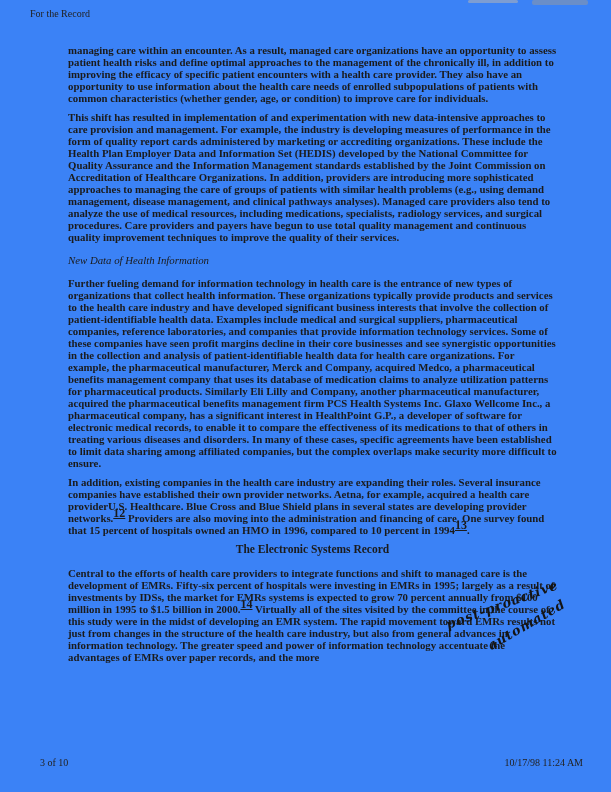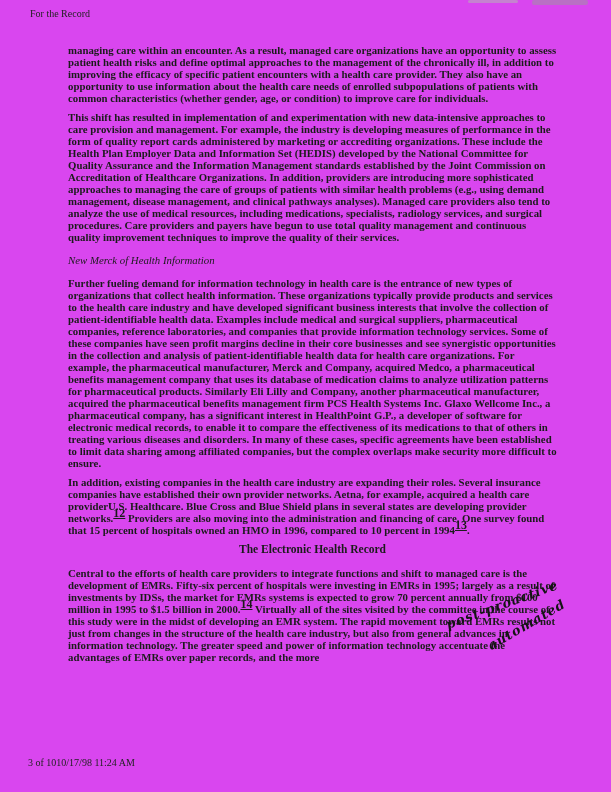--- a/index.html
+++ b/index.html
@@ -4,21 +4,21 @@
 <style>
   html, body {
     margin: 0;
     padding: 0;
     background: #e8e8e8;
   }
   .page {
     position: relative;
     width: 611px;
     height: 792px;
-    background: #d946ef;
+    background: #3b82f6;
     font-family: "Liberation Serif", serif;
     color: #1b1b1b;
     overflow: hidden;
   }
   .running-header {
     position: absolute;
     top: 8px;
     left: 30px;
     right: 28px;
     display: flex;
@@ -74,47 +74,47 @@
     font-size: 13px;
     color: #141414;
     white-space: nowrap;
     letter-spacing: 1px;
   }
   .ann1 { left: 8px; top: 14px; transform: rotate(-20deg); }
   .ann2 { left: 48px; top: 34px; transform: rotate(-30deg); }
   .running-footer {
     position: absolute;
     top: 757px;
-    left: 28px;
+    left: 40px;
     right: 28px;
     display: flex;
-    justify-content: flex-start;
+    justify-content: space-between;
     font-size: 10px;
     color: #222;
   }
 </style>
 </head>
 <body>
 
 <div class="page">
 
   <div class="running-header">
     <span>For the Record</span>
   </div>
 
   <div class="smudge smudge-1"></div>
   <div class="smudge smudge-2"></div>
 
   <div id="content" class="content">
       <p class="para">managing care within an encounter. As a result, managed care organizations have an opportunity to assess patient health risks and define optimal approaches to the management of the chronically ill, in addition to improving the efficacy of specific patient encounters with a health care provider. They also have an opportunity to use information about the health care needs of enrolled subpopulations of patients with common characteristics (whether gender, age, or condition) to improve care for individuals.</p>
       <p class="para">This shift has resulted in implementation of and experimentation with new data-intensive approaches to care provision and management. For example, the industry is developing measures of performance in the form of quality report cards administered by marketing or accrediting organizations. These include the Health Plan Employer Data and Information Set (HEDIS) developed by the National Committee for Quality Assurance and the Information Management standards established by the Joint Commission on Accreditation of Healthcare Organizations. In addition, providers are introducing more sophisticated approaches to managing the care of groups of patients with similar health problems (e.g., using demand management, disease management, and clinical pathways analyses). Managed care providers also tend to analyze the use of medical resources, including medications, specialists, radiology services, and surgical procedures. Care providers and payers have begun to use total quality management and continuous quality improvement techniques to improve the quality of their services.</p>
-      <div class="h-italic">New Merck of Health Information</div>
+      <div class="h-italic">New Data of Health Information</div>
       <p class="para">Further fueling demand for information technology in health care is the entrance of new types of organizations that collect health information. These organizations typically provide products and services to the health care industry and have developed significant business interests that involve the collection of patient-identifiable health data. Examples include medical and surgical suppliers, pharmaceutical companies, reference laboratories, and companies that provide information technology services. Some of these companies have seen profit margins decline in their core businesses and see synergistic opportunities in the collection and analysis of patient-identifiable health data for health care organizations. For example, the pharmaceutical manufacturer, Merck and Company, acquired Medco, a pharmaceutical benefits management company that uses its database of medication claims to analyze utilization patterns for pharmaceutical products. Similarly Eli Lilly and Company, another pharmaceutical manufacturer, acquired the pharmaceutical benefits management firm PCS Health Systems Inc. Glaxo Wellcome Inc., a pharmaceutical company, has a significant interest in HealthPoint G.P., a developer of software for electronic medical records, to enable it to compare the effectiveness of its medications to that of others in treating various diseases and disorders. In many of these cases, specific agreements have been established to limit data sharing among affiliated companies, but the complex overlaps make security more difficult to ensure.</p>
       <p class="para">In addition, existing companies in the health care industry are expanding their roles. Several insurance companies have established their own provider networks. Aetna, for example, acquired a health care providerU.S. Healthcare. Blue Cross and Blue Shield plans in several states are developing provider networks.<sup class="footnote">12</sup> Providers are also moving into the administration and financing of care. One survey found that 15 percent of hospitals owned an HMO in 1996, compared to 10 percent in 1994<sup class="footnote">13</sup>.</p>
-      <div class="h-bold">The Electronic Health Record</div>
+      <div class="h-bold">The Electronic Systems Record</div>
       <p class="para">Central to the efforts of health care providers to integrate functions and shift to managed care is the development of EMRs. Fifty-six percent of hospitals were investing in EMRs in 1995; largely as a result of investments by IDSs, the market for EMRs systems is expected to grow 70 percent annually from $100 million in 1995 to $1.5 billion in 2000.<sup class="footnote">14</sup> Virtually all of the sites visited by the committee in the course of this study were in the midst of developing an EMR system. The rapid movement toward EMRs results not just from changes in the structure of the health care industry, but also from general advances in information technology. The greater speed and power of information technology accentuate the advantages of EMRs over paper records, and the more</p>
     </div>
 
   <div class="annotation">
     <span class="ann-line ann1">post-proactive</span>
     <span class="ann-line ann2">automated</span>
   </div>
 
   <div class="running-footer">
     <span>3 of 10</span>

